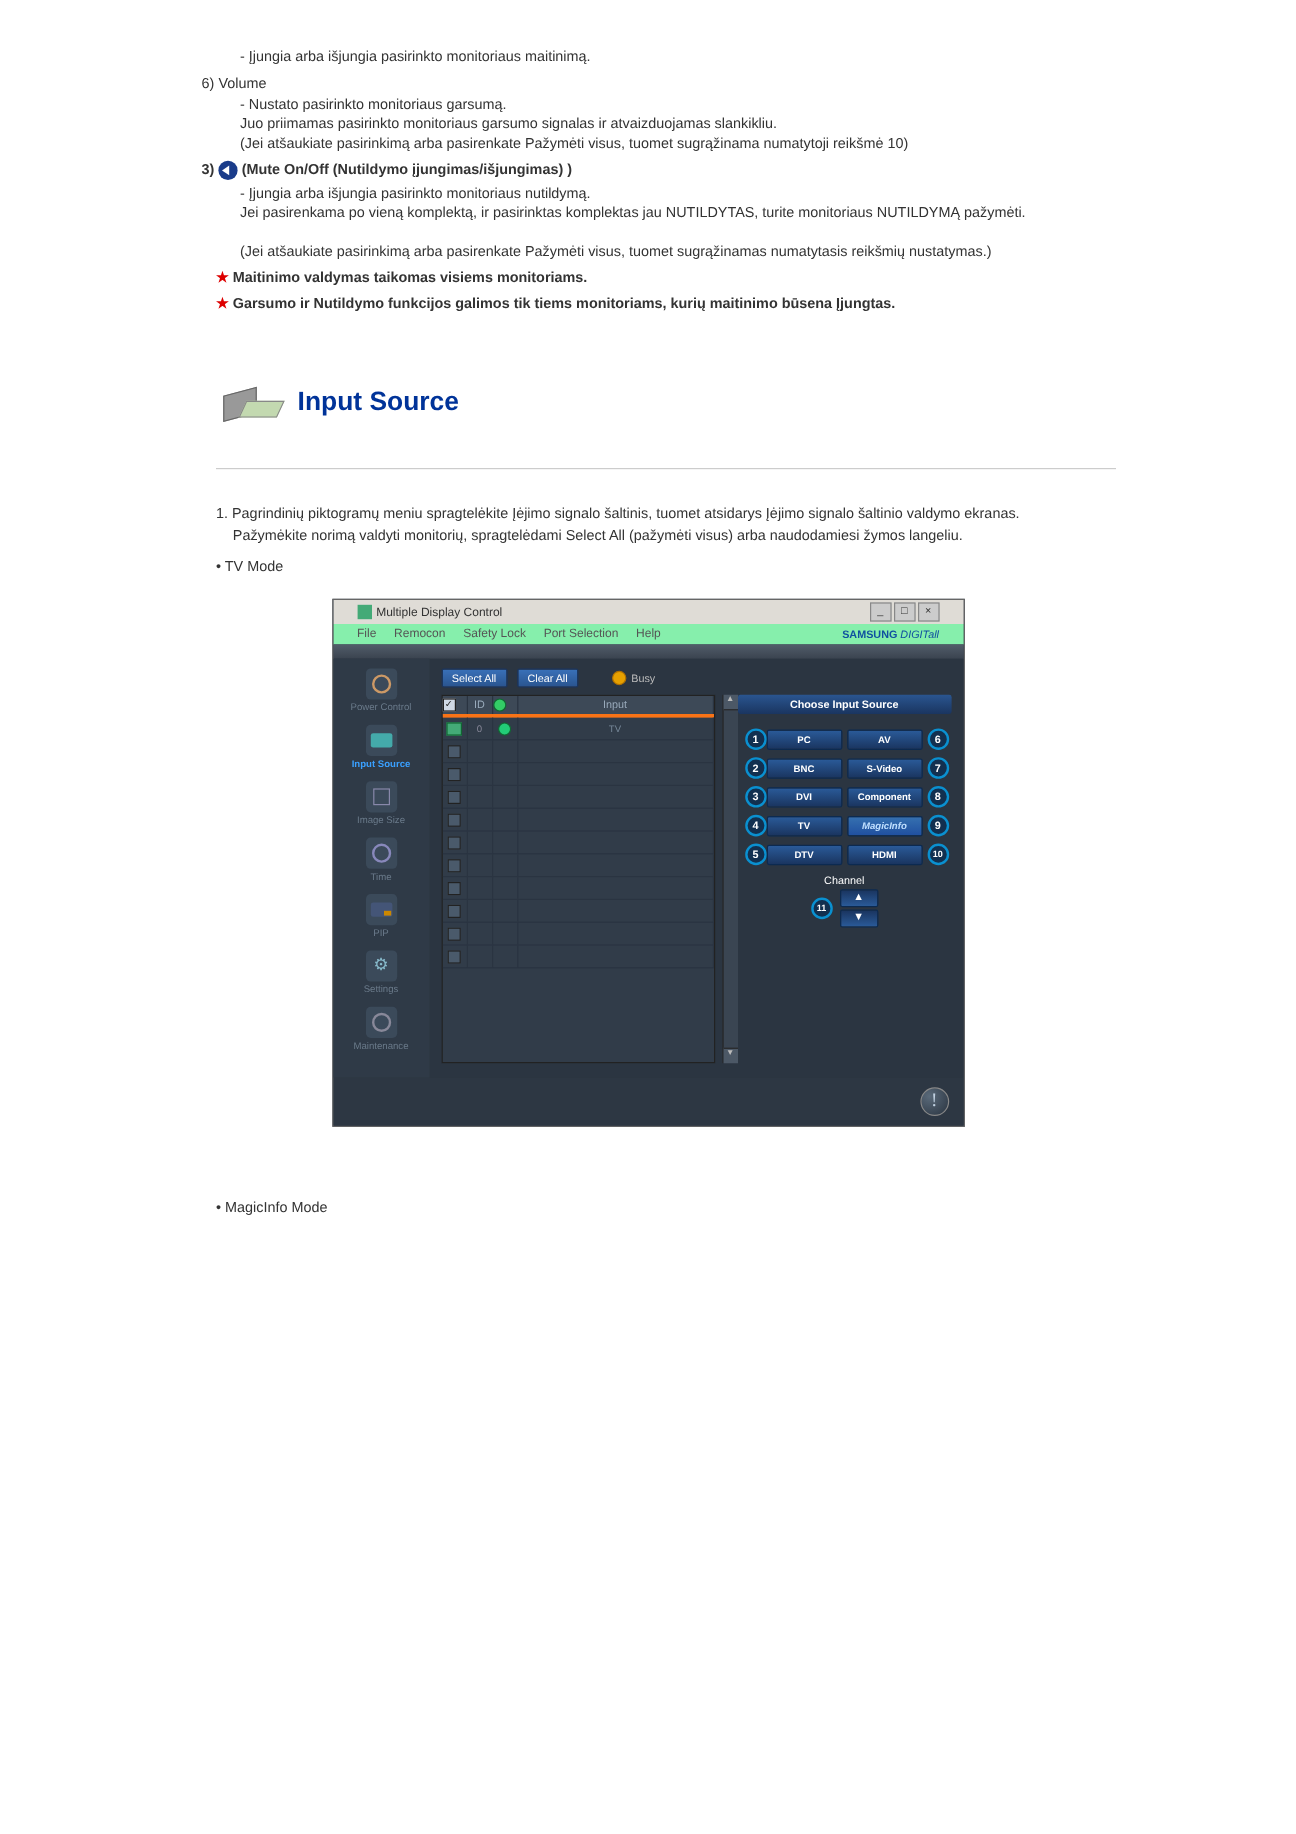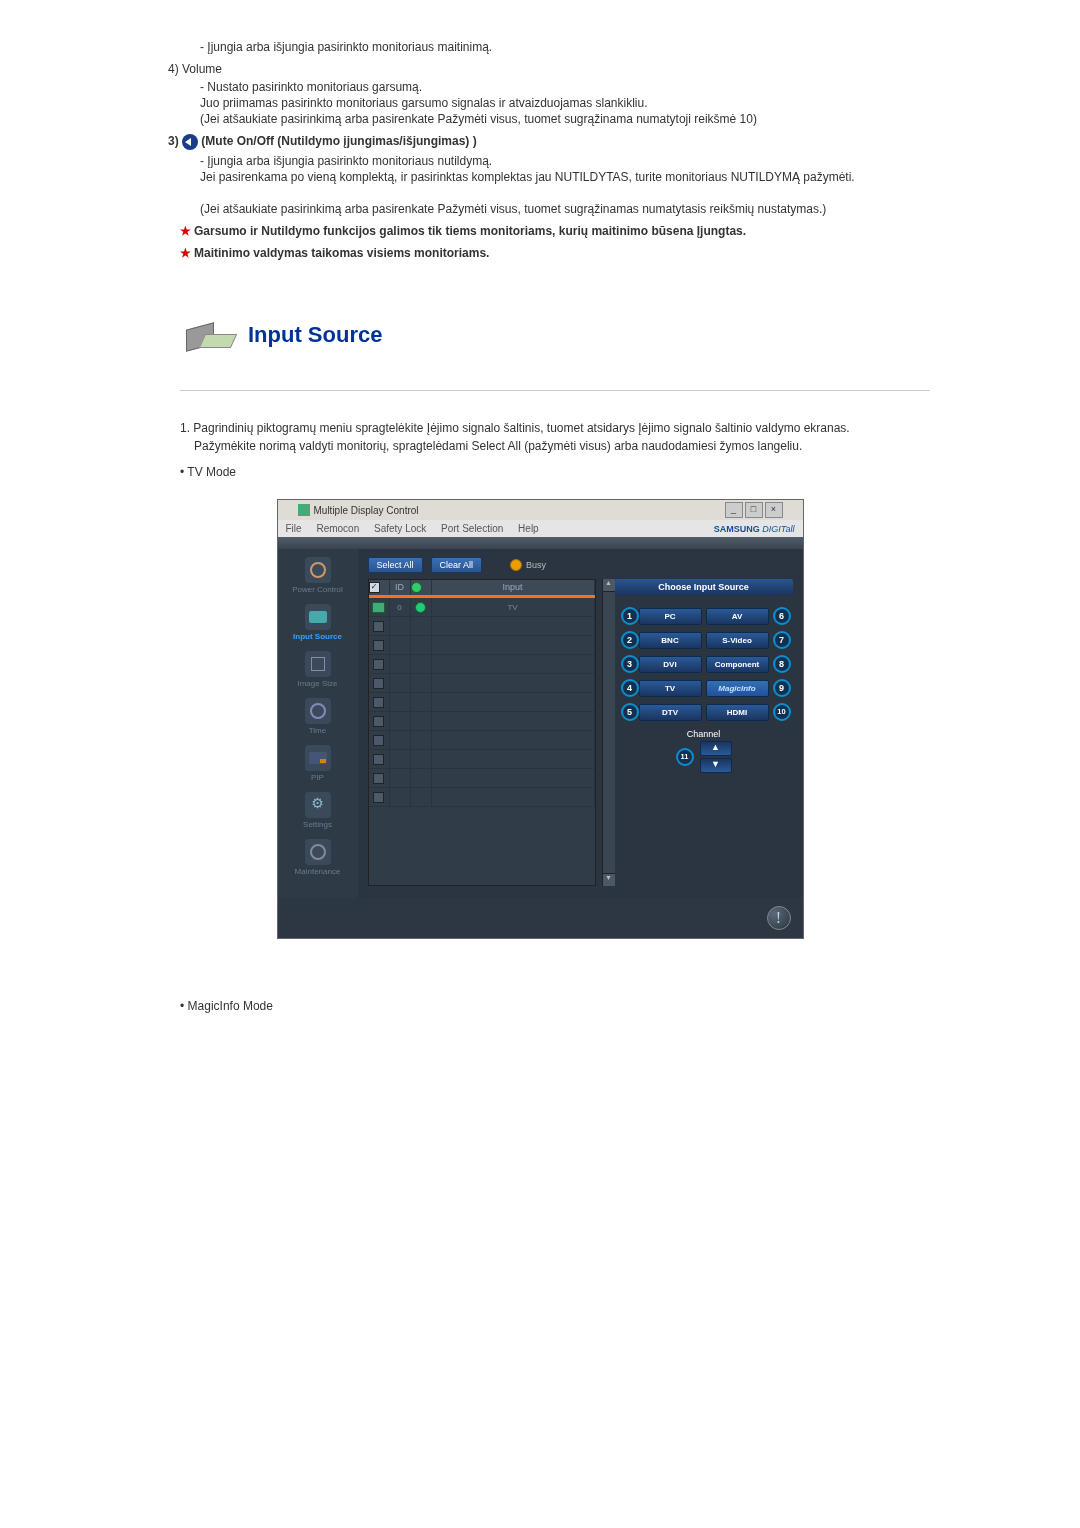--- a/index.html
+++ b/index.html
@@ -130,23 +130,23 @@
     width: 16px; height: 14px;
     background: #ccc;
     border: 1px solid #888;
     margin-left: 2px;
     font-size: 9px;
     text-align: center;
     color: #333;
     line-height: 12px;
   }
   .menubar {
-    background: #e5e5e5;
+    background: #86efac;
     color: #555;
-    padding: 3px 8px;
+    padding: 3px 20px;
     font-size: 10px;
     display: flex;
     justify-content: space-between;
     align-items: center;
   }
   .menubar-left span { margin-right: 12px; }
   .brand { color: #1050a0; font-style: italic; font-size: 9px; }
   .brand b { font-style: normal; }
   .divider-bar {
     height: 12px;
@@ -426,37 +426,37 @@
     background: radial-gradient(circle at 30% 30%, #5a6a7a, #2a3440);
   }
 </style>
 </head>
 <body>
 
 <div class="page">
 
   <div class="bullet-line">- Įjungia arba išjungia pasirinkto monitoriaus maitinimą.</div>
 
-  <div class="num-item">4)  Volume</div>
+  <div class="num-item">6)  Volume</div>
   <div class="sub-dash">- Nustato pasirinkto monitoriaus garsumą.</div>
   <div class="sub-dash">Juo priimamas pasirinkto monitoriaus garsumo signalas ir atvaizduojamas slankikliu.</div>
   <div class="sub-dash">(Jei atšaukiate pasirinkimą arba pasirenkate Pažymėti visus, tuomet sugrąžinama numatytoji reikšmė 10)</div>
 
   <div class="mute-line">
     <span>3)</span>
     <span class="mute-icon"></span>
     <span>(Mute On/Off (Nutildymo įjungimas/išjungimas) )</span>
   </div>
   <div class="sub-dash">- Įjungia arba išjungia pasirinkto monitoriaus nutildymą.</div>
   <div class="sub-dash">Jei pasirenkama po vieną komplektą, ir pasirinktas komplektas jau NUTILDYTAS, turite monitoriaus NUTILDYMĄ pažymėti.</div>
   <br>
   <div class="sub-dash">(Jei atšaukiate pasirinkimą arba pasirenkate Pažymėti visus, tuomet sugrąžinamas numatytasis reikšmių nustatymas.)</div>
 
+  <div class="star-line"><span class="star">★</span><span>Maitinimo valdymas taikomas visiems monitoriams.</span></div>
   <div class="star-line"><span class="star">★</span><span>Garsumo ir Nutildymo funkcijos galimos tik tiems monitoriams, kurių maitinimo būsena Įjungtas.</span></div>
-  <div class="star-line"><span class="star">★</span><span>Maitinimo valdymas taikomas visiems monitoriams.</span></div>
 
   <div class="section-header">
     <div class="sec-icon">
       <div class="sec-icon-box"></div>
       <div class="sec-icon-card"></div>
     </div>
     <div class="sec-title">Input Source</div>
   </div>
   <div class="sec-underline"></div>
 

